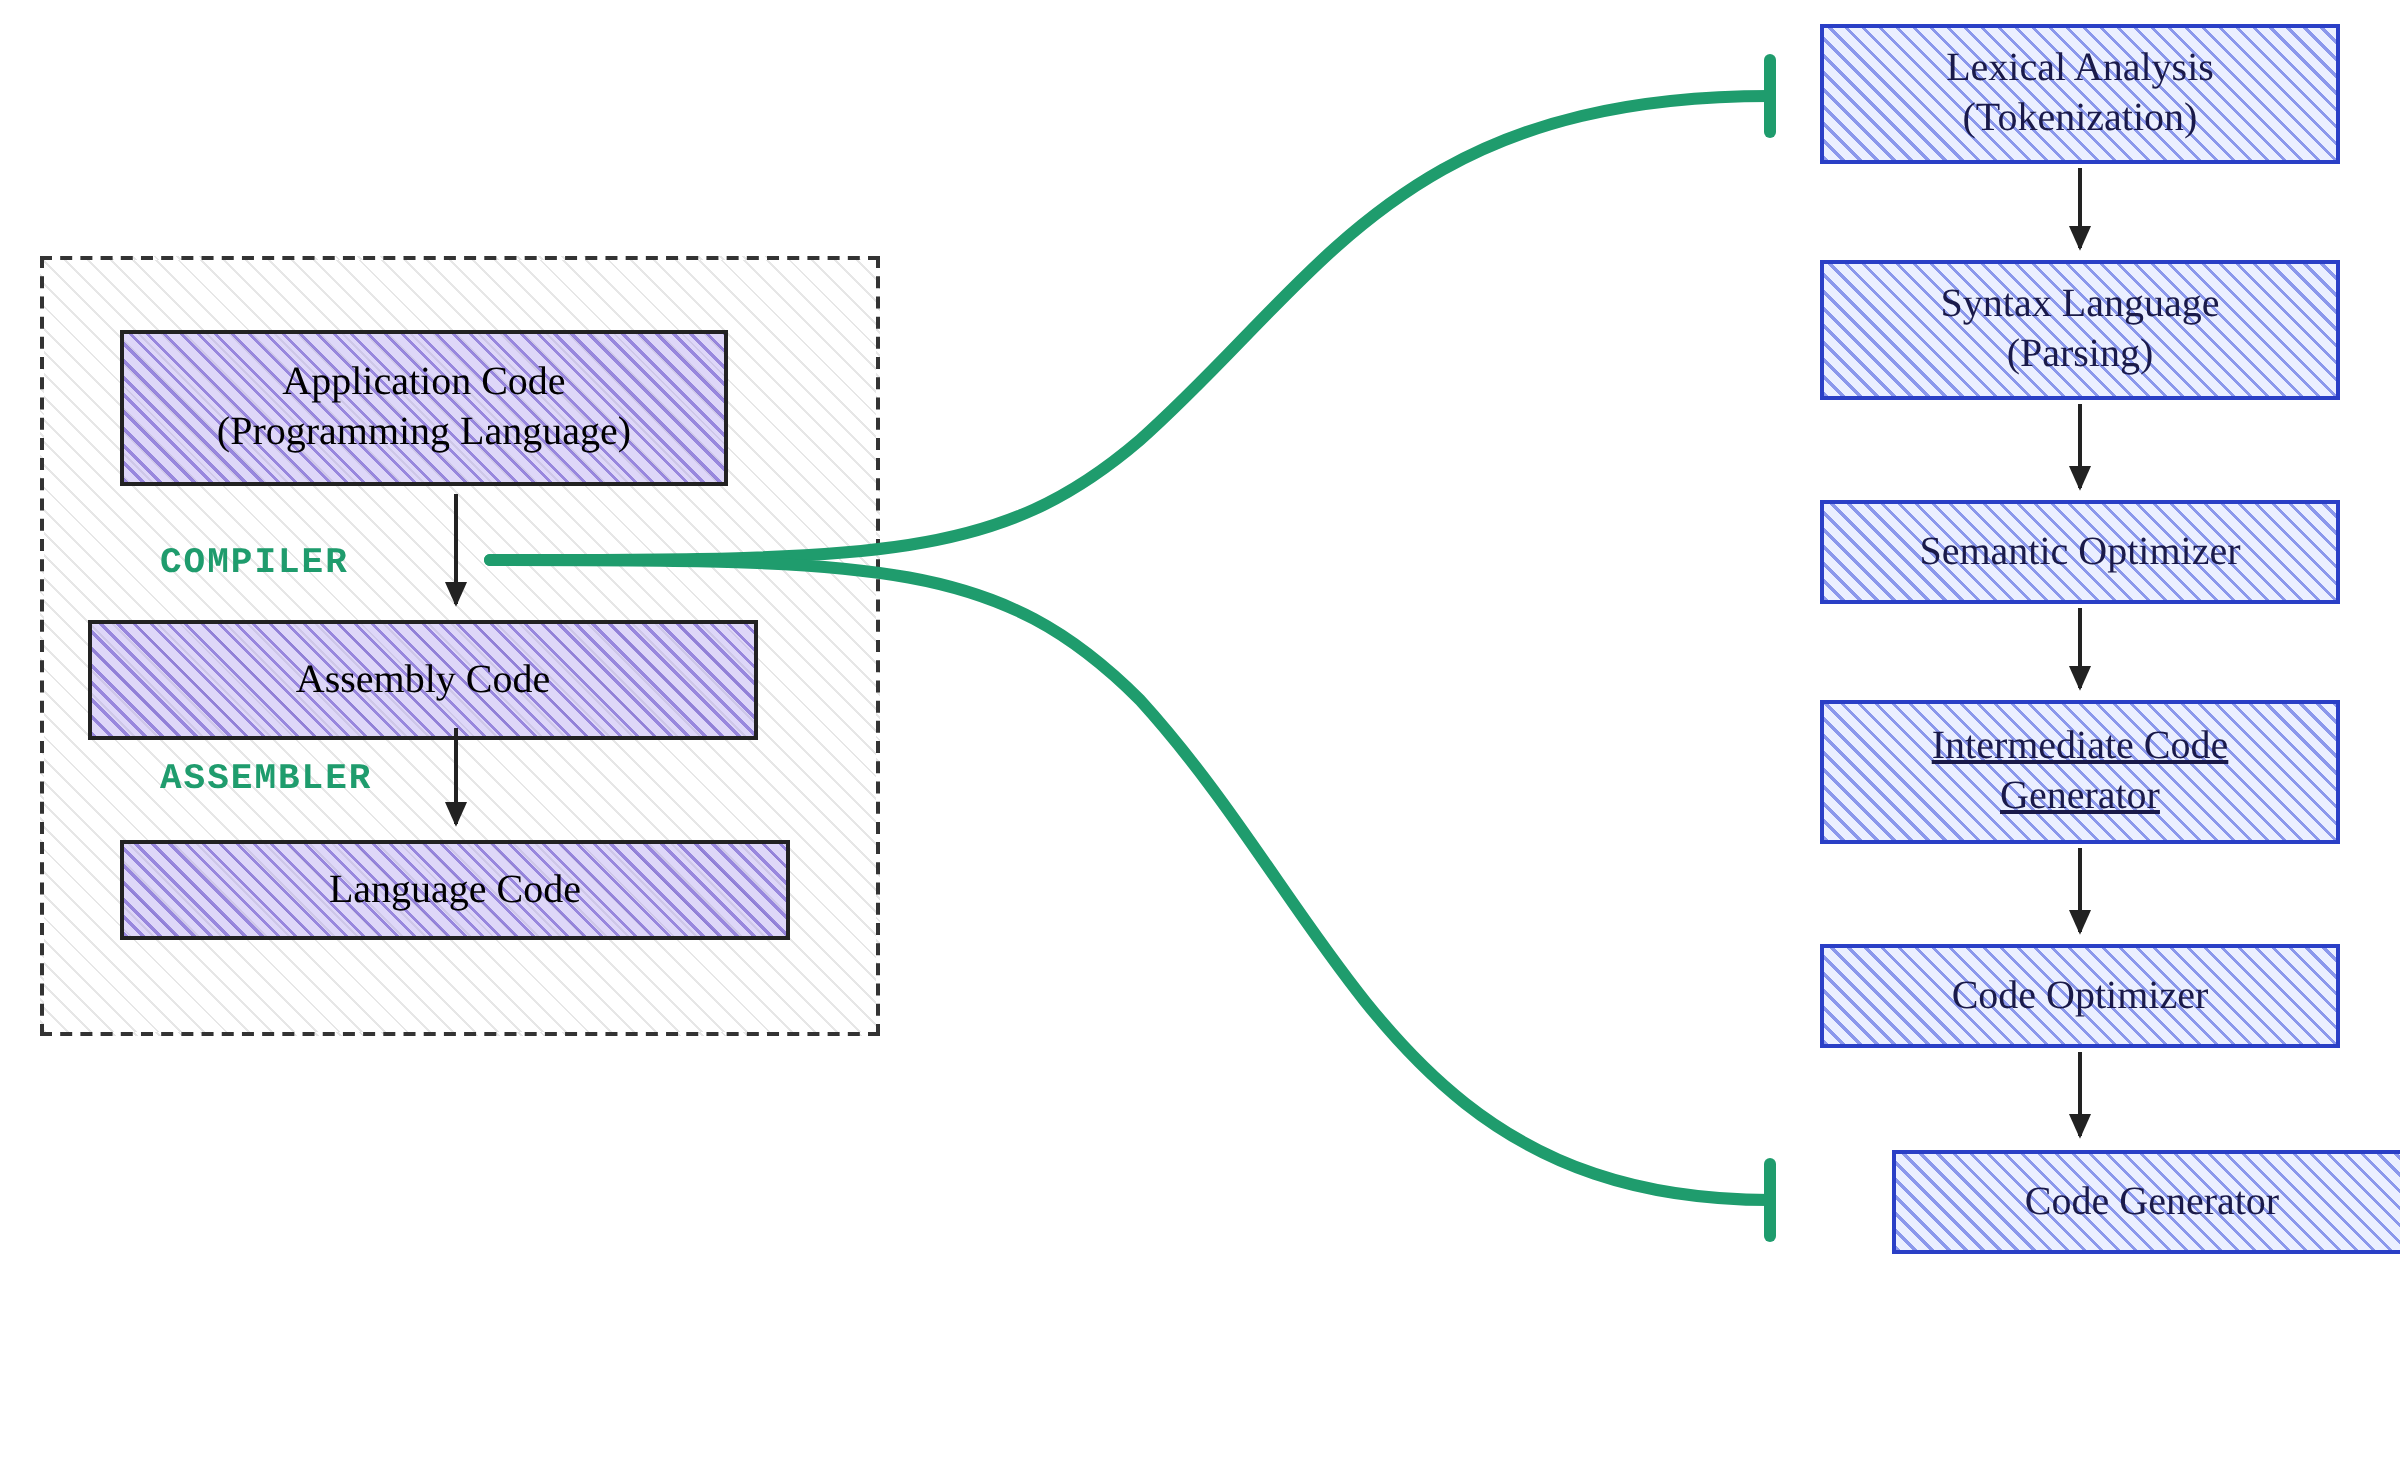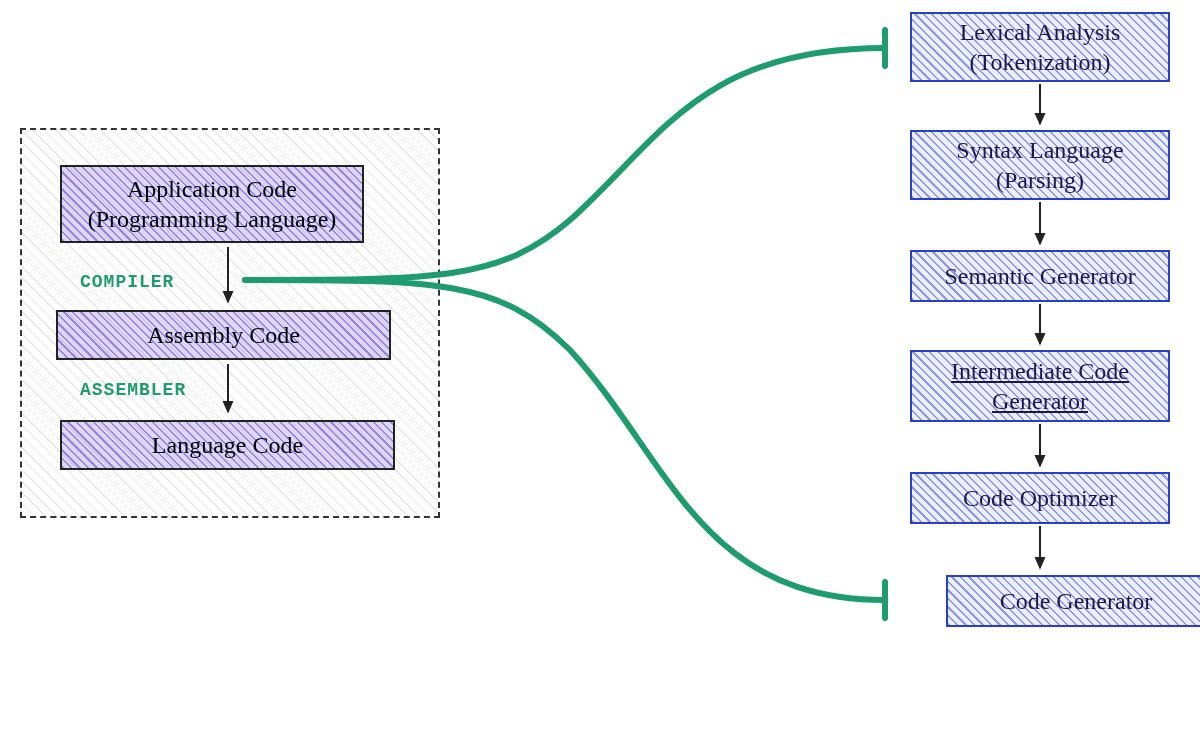--- a/index.html
+++ b/index.html
@@ -35,21 +35,21 @@
       transparent 8px
     );
   }
   .box {
     position: absolute;
     border: 2px solid #222;
     display: flex;
     align-items: center;
     justify-content: center;
     text-align: center;
-    font-size: 24px;
+    font-size: 20px;
     line-height: 1.25;
     padding: 6px 5px;
   }
   .box.purple {
     background-color: rgba(160,140,235,0.35);
     background-image: repeating-linear-gradient(
       45deg,
       rgba(95,70,200,0.55) 0px,
       rgba(95,70,200,0.55) 1.5px,
       transparent 1.5px,
@@ -101,42 +101,42 @@
 
   <div class="dashed-container hatch-gray"></div>
 
   <div class="box purple" style="left:60px; top:165px; width:304px; height:78px;">
     <span style="white-space:pre-line;">Application Code
 (Programming Language)</span>
   </div>
 
   <div class="text-label green-label" style="left:80px; top:272px;">COMPILER</div>
 
-  <div class="box purple" style="left:56px; top:310px; width:335px; height:50px;">
+  <div class="box purple" style="left:44px; top:310px; width:335px; height:60px;">
     <span>Assembly Code</span>
   </div>
 
   <div class="text-label green-label" style="left:80px; top:380px;">ASSEMBLER</div>
 
   <div class="box purple" style="left:60px; top:420px; width:335px; height:50px;">
     <span>Language Code</span>
   </div>
 
   <div class="box blue" style="left:910px; top:12px; width:260px; height:70px;">
     <span style="white-space:pre-line;">Lexical Analysis
 (Tokenization)</span>
   </div>
 
   <div class="box blue" style="left:910px; top:130px; width:260px; height:70px;">
     <span style="white-space:pre-line;">Syntax Language
 (Parsing)</span>
   </div>
 
   <div class="box blue" style="left:910px; top:250px; width:260px; height:52px;">
-    <span>Semantic Generator</span>
+    <span>Semantic Optimizer</span>
   </div>
 
   <div class="box blue" style="left:910px; top:350px; width:260px; height:72px;">
     <span style="white-space:pre-line;text-decoration:underline;">Intermediate Code
 Generator</span>
   </div>
 
   <div class="box blue" style="left:910px; top:472px; width:260px; height:52px;">
     <span>Code Optimizer</span>
   </div>

